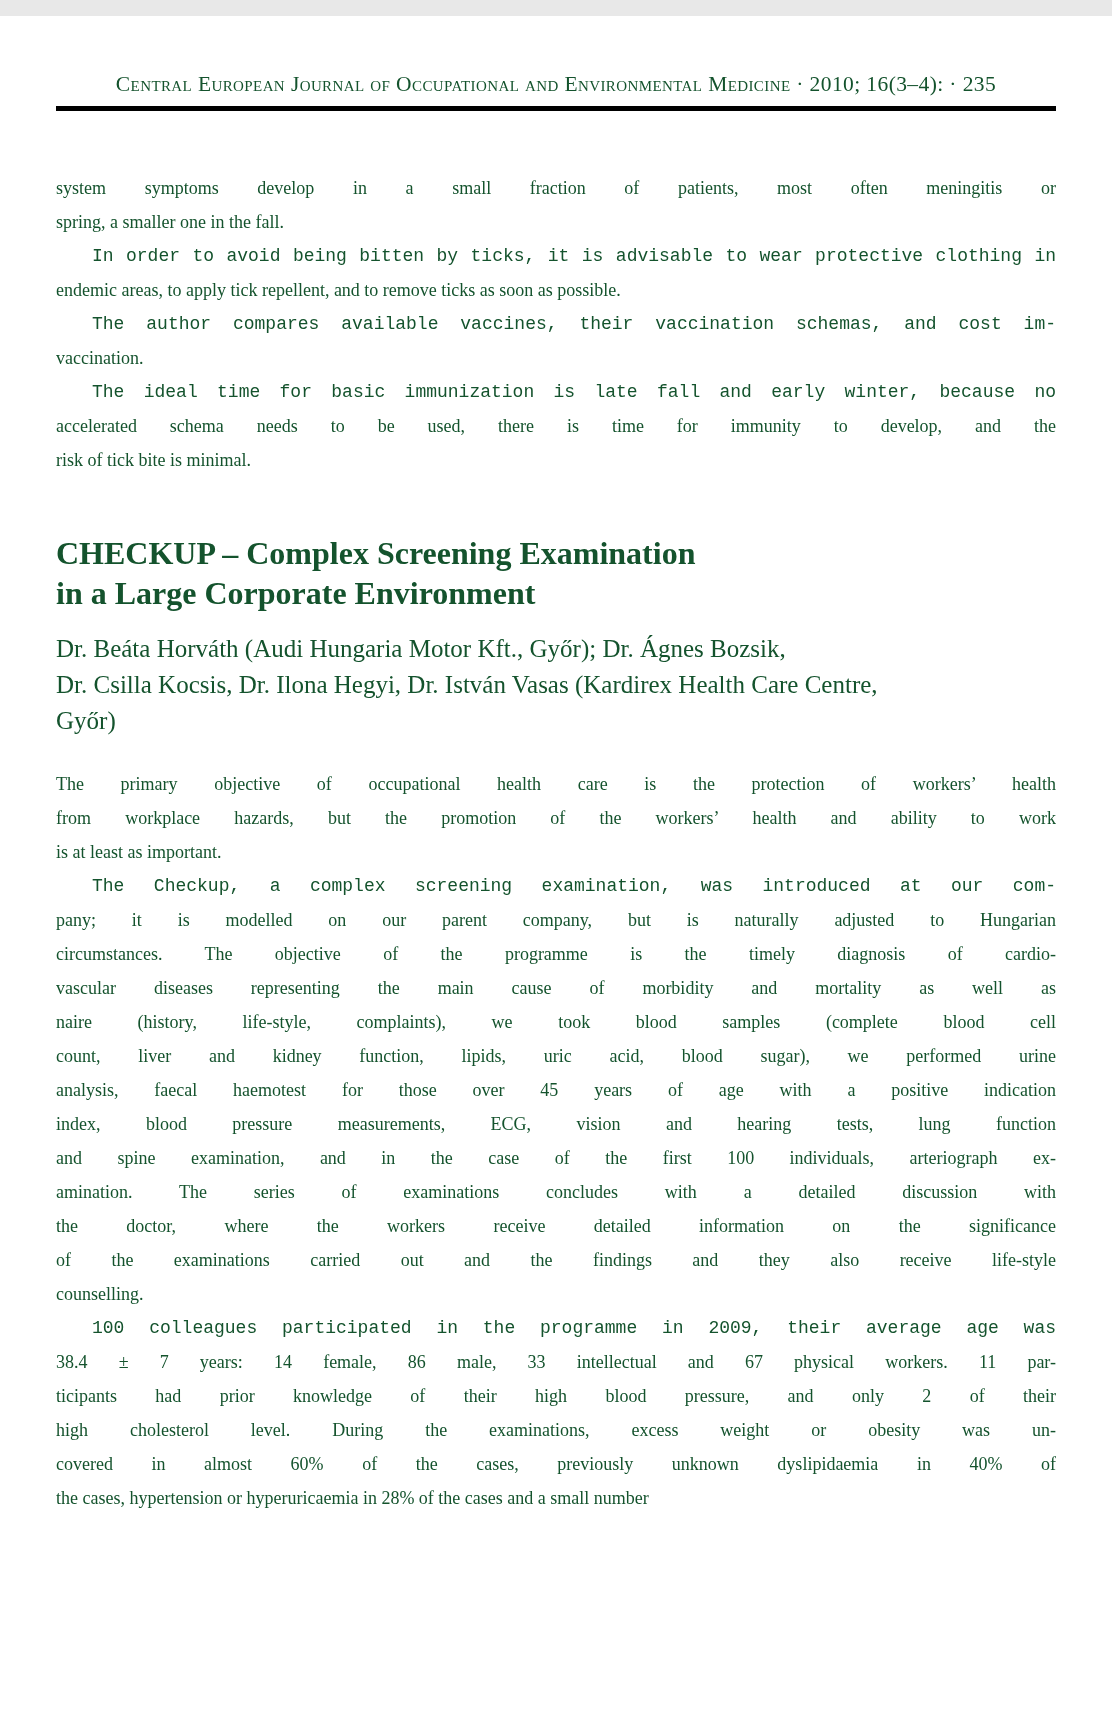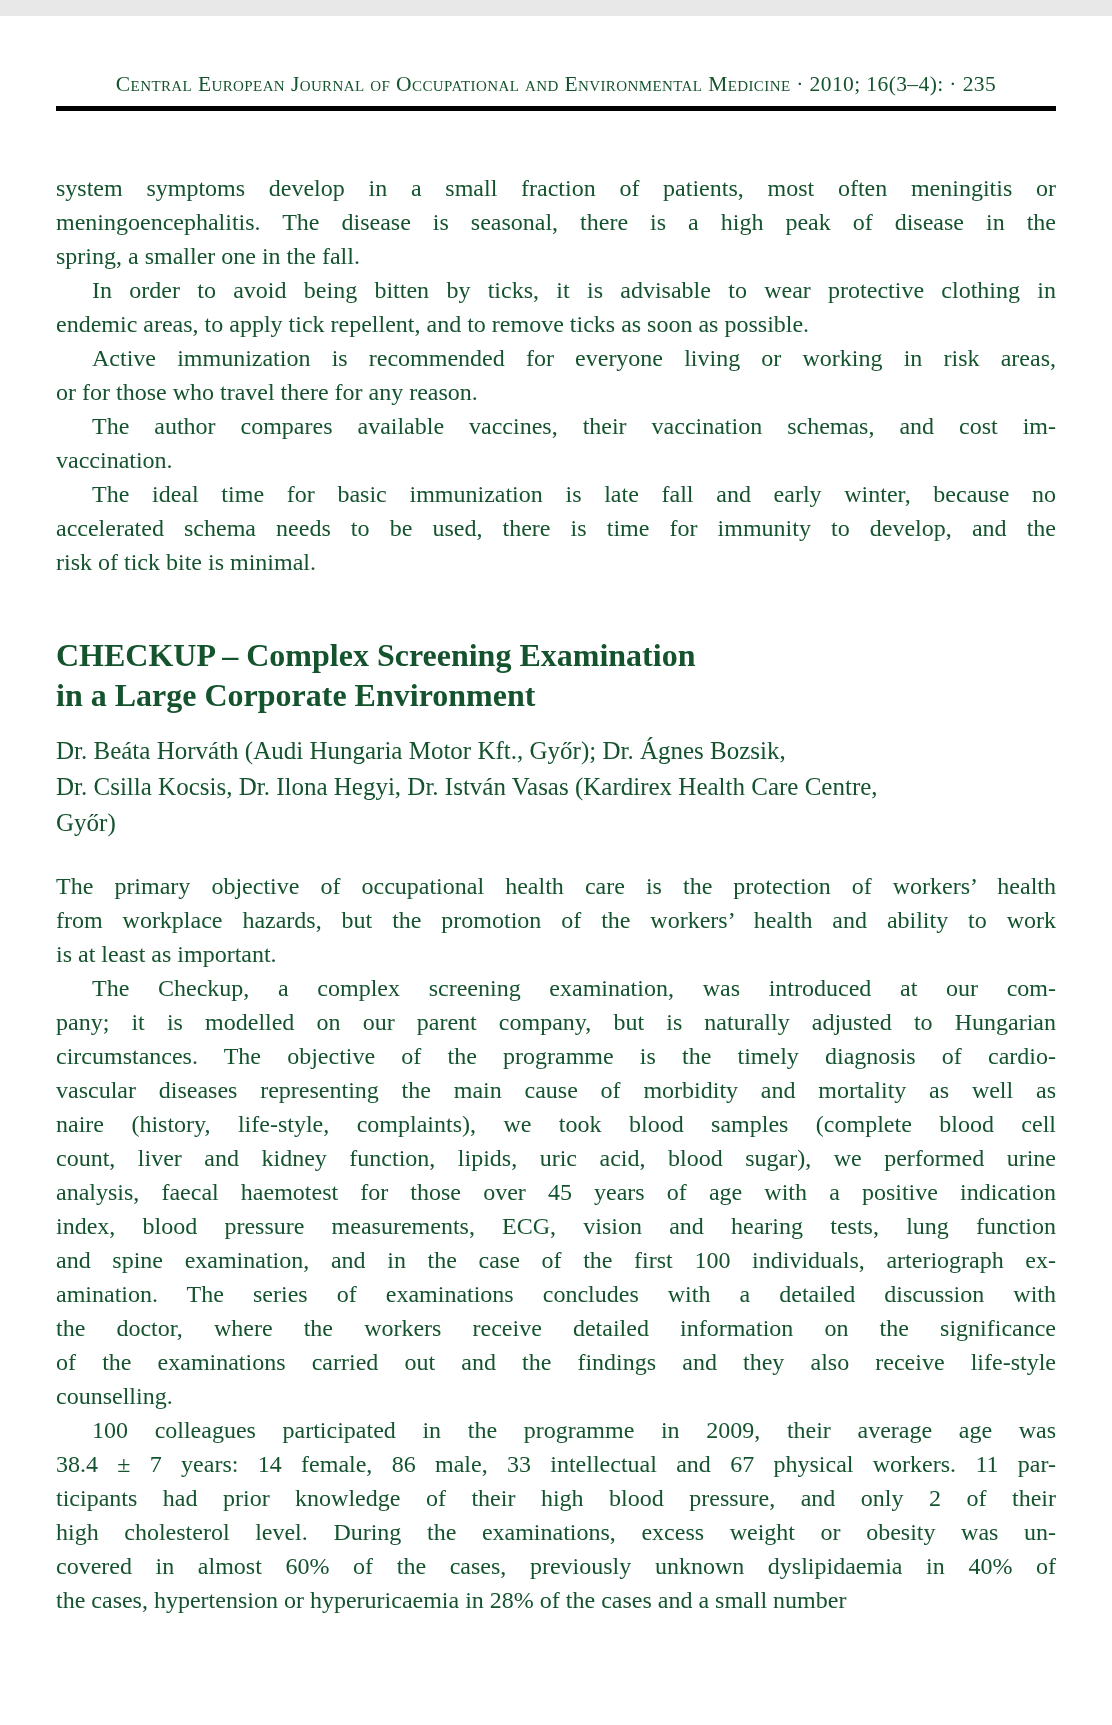--- a/index.html
+++ b/index.html
@@ -32,30 +32,31 @@
     height: 5px;
     background: #000000;
   }
   .content {
     margin-top: 60px;
   }
   .para {
     margin: 0;
   }
   .line {
-    font-size: 24px;
+    font-size: 18px;
     line-height: 34px;
     text-align: justify;
     text-align-last: justify;
   }
   .line.last {
     text-align-last: left;
   }
   .line.indent {
     text-indent: 36px;
+    font-family: Liberation Mono, monospace;
   }
   .section-title {
     margin: 56px 0 0 0;
     font-size: 32px;
     font-weight: bold;
     line-height: 40px;
   }
   .title-line {
     display: block;
   }
@@ -78,30 +79,25 @@
 
   <div class="running-header">Central European Journal of Occupational and Environmental Medicine · 2010; 16(3–4): · 235</div>
 
   <div class="header-rule"></div>
 
   <div class="content">
 
     <div id="intro-paragraphs">
         <div class="para">
           <div class="line">system symptoms develop in a small fraction of patients, most often meningitis or</div>
-          <div class="line">meningoencephalitis. The disease is seasonal, there is a high peak of disease in the</div>
           <div class="line last">spring, a smaller one in the fall.</div>
         </div>
         <div class="para">
           <div class="line indent">In order to avoid being bitten by ticks, it is advisable to wear protective clothing in</div>
           <div class="line last">endemic areas, to apply tick repellent, and to remove ticks as soon as possible.</div>
-        </div>
-        <div class="para">
-          <div class="line indent">Active immunization is recommended for everyone living or working in risk areas,</div>
-          <div class="line last">or for those who travel there for any reason.</div>
         </div>
         <div class="para">
           <div class="line indent">The author compares available vaccines, their vaccination schemas, and cost im-</div>
           <div class="line last">vaccination.</div>
         </div>
         <div class="para">
           <div class="line indent">The ideal time for basic immunization is late fall and early winter, because no</div>
           <div class="line">accelerated schema needs to be used, there is time for immunity to develop, and the</div>
           <div class="line last">risk of tick bite is minimal.</div>
         </div>

